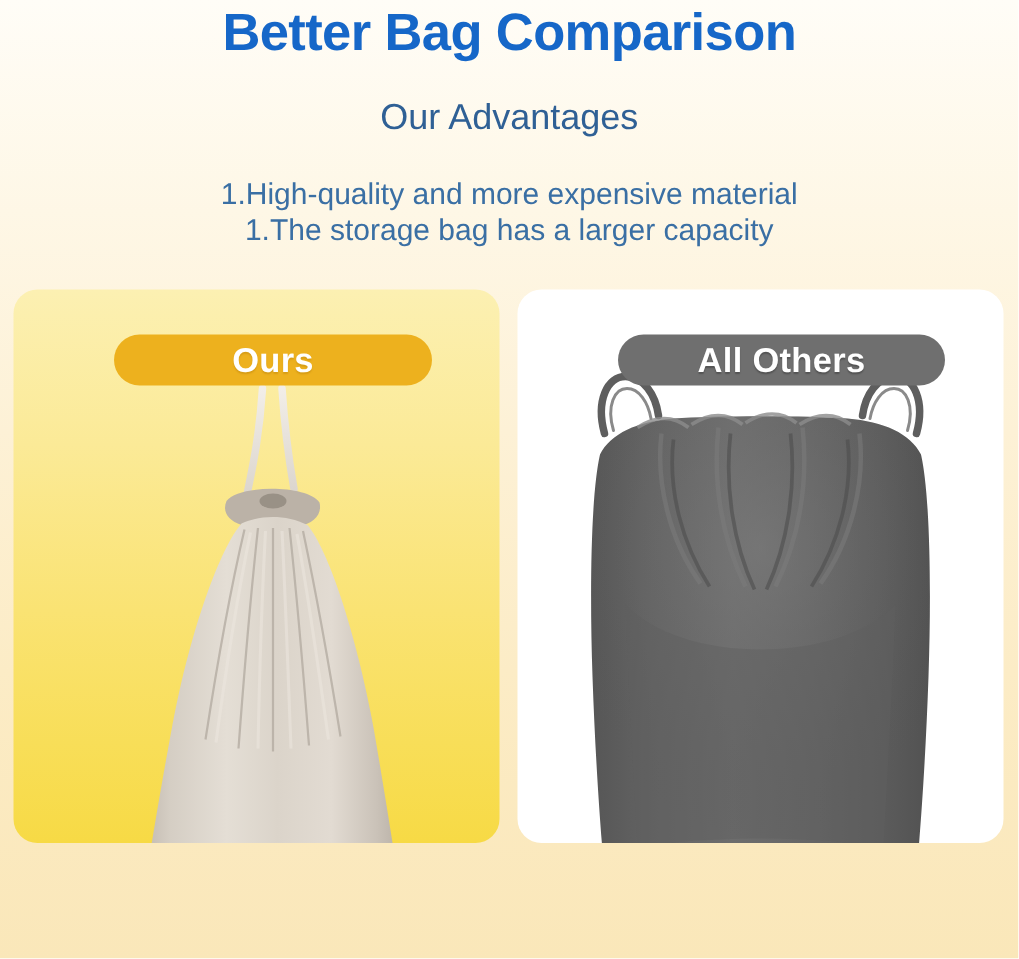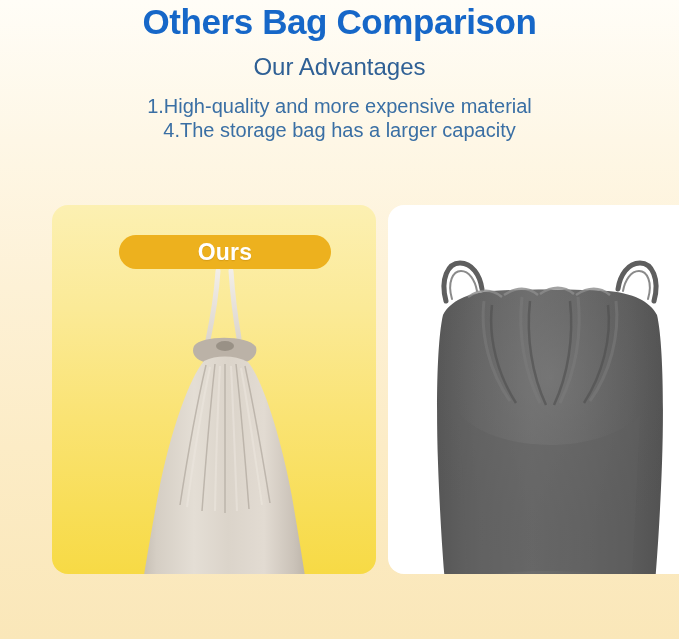--- a/index.html
+++ b/index.html
@@ -39,21 +39,21 @@
     margin: 0;
     padding-top: 2px;
     font-size: 35px;
     font-weight: bold;
     letter-spacing: -0.4px;
     color: #1667C8;
     line-height: 40px;
     white-space: nowrap;
   }
   .sub-title {
-    margin: 4px;
+    margin: 16px;
     padding-top: 7px;
     font-size: 24px;
     font-weight: normal;
     color: #2F6095;
     line-height: 28px;
   }
   .advantage-list {
     margin: 0;
     padding: 9px 0 0 0;
     list-style: none;
@@ -69,26 +69,25 @@
   .cards {
     position: absolute;
     left: 0;
     top: 193px;
     width: 679px;
     height: 430px;
   }
 
   .card {
     position: absolute;
-    top: 12px;
+    top: 0;
     width: 324px;
     height: 369px;
     border-radius: 16px;
     overflow: hidden;
-    margin-left: 43px;
   }
   .card-ours {
     left: 9px;
     background: linear-gradient(to bottom,
         #FCF0B2 0%,
         #FBEA97 28%,
         #FAE373 58%,
         #F8DE58 82%,
         #F7DA45 100%);
   }
@@ -157,25 +156,25 @@
   }
   .vs-v { color: #F6DC6B; }
   .vs-s { color: #FFFFFF; }
 </style>
 </head>
 <body>
 
 <div id="infographic">
 
   <div class="header">
-    <h1 class="main-title">Others Bag Comparison</h1>
+    <h1 class="main-title">Better Bag Comparison</h1>
     <h2 class="sub-title">Our Advantages</h2>
     <ul class="advantage-list">
       <li class="advantage-item">1.High-quality and more expensive material</li>
-      <li class="advantage-item">4.The storage bag has a larger capacity</li>
+      <li class="advantage-item">1.The storage bag has a larger capacity</li>
     </ul>
   </div>
 
   <div class="cards">
 
     <div class="card card-ours">
 
       <div class="bag-stage">
         <svg class="bag-svg" width="324" height="428" viewBox="0 0 324 428">
           <defs>
@@ -325,17 +324,18 @@
 
           <path d="M72 210 C110 250 214 250 252 210
                    C250 268 246 334 244 372
                    C200 364 124 364 80 372
                    C78 334 74 268 72 210 Z" fill="#5F5F5F" opacity="0.45"></path>
 
           <path d="M59 398 C100 389 224 389 265 398" stroke="#474747" stroke-width="2" fill="none" opacity="0.6"></path>
         </svg>
       </div>
 
+      <div class="pill pill-others">All Others</div>
     </div>
   </div>
 
 
 </div>
 
 </body></html>

